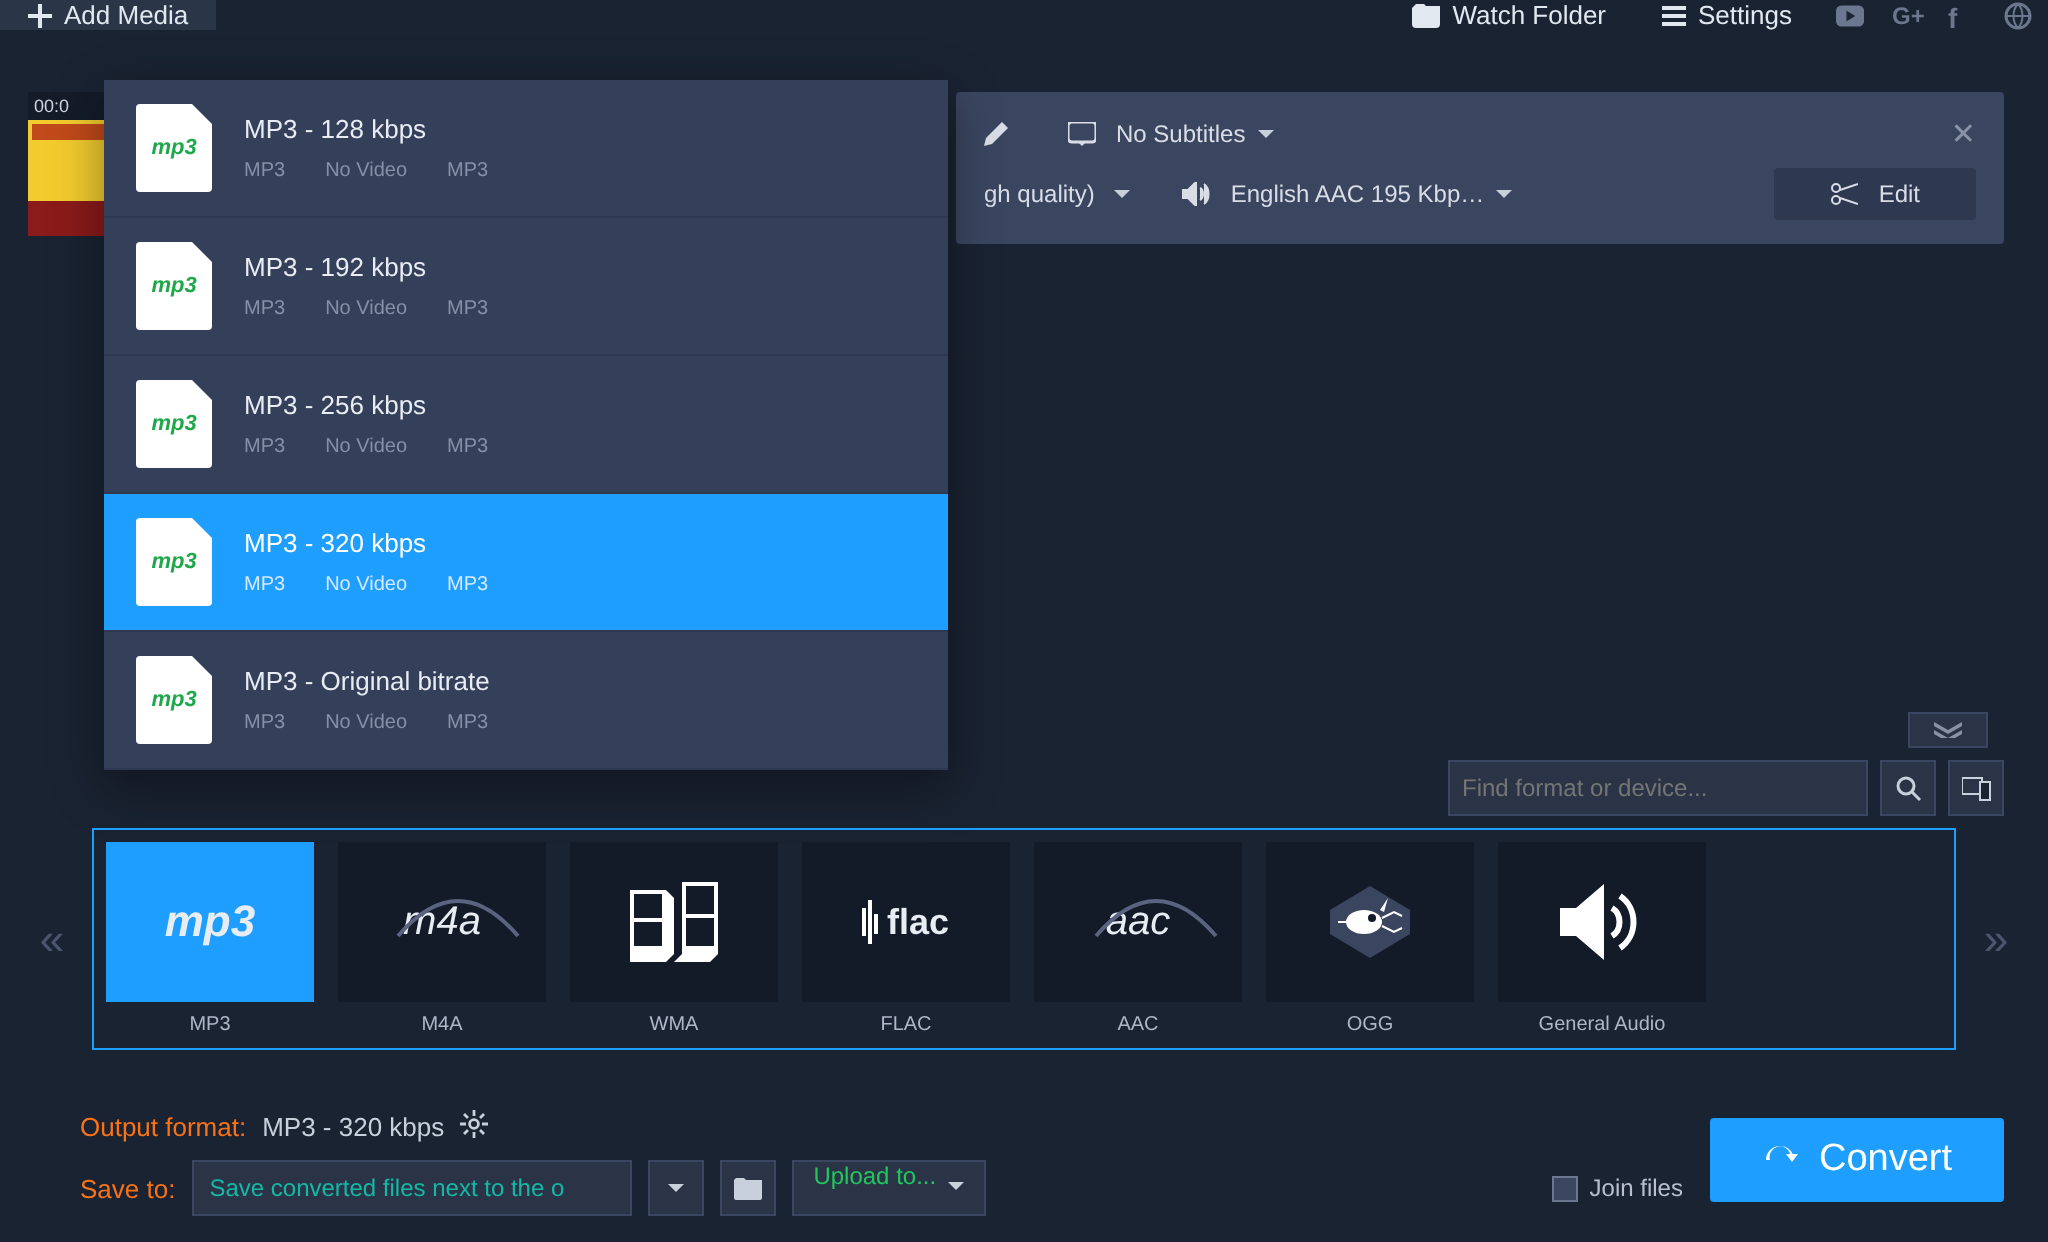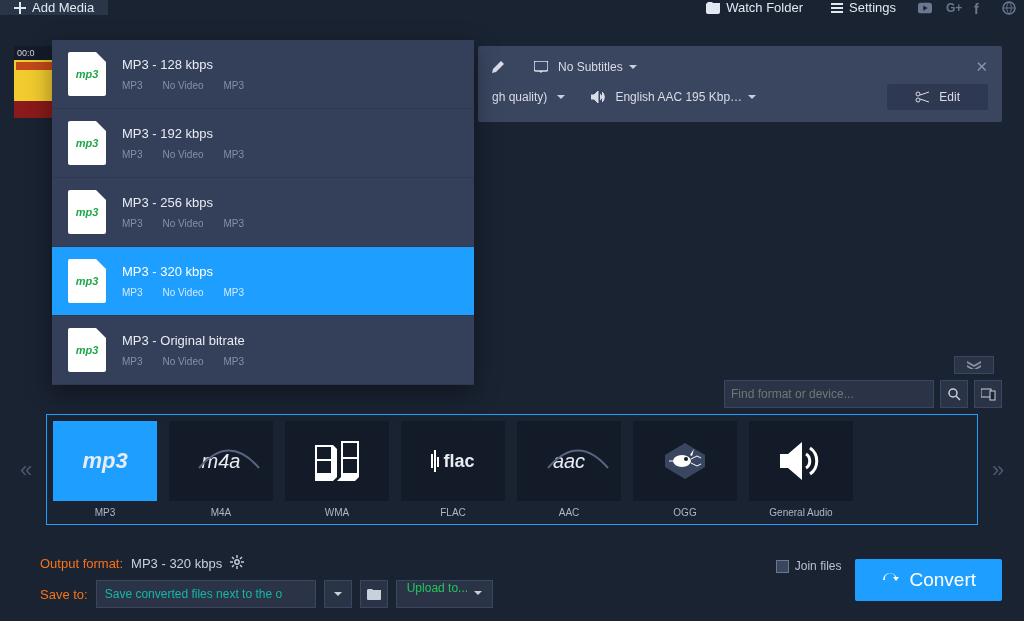--- a/index.html
+++ b/index.html
@@ -65,21 +65,21 @@
 
 
 .bottom { position: absolute; left: 0; right: 0; bottom: 0; height: 74px; background: #1a2332; padding: 8px 22px 0 40px; display: flex; flex-direction: column; gap: 8px; font-size: 13px; }
 .bottom-row { display: flex; align-items: center; gap: 8px; }
 .bottom-row .lab { color: #f97316; }
 .gear { color: #b8c0d0; cursor: pointer; }
 .saveto-input { background: #2a3446; border: 1px solid #3b4761; padding: 5px 8px; font-size: 12px; color: #14b8a6; width: 220px; height: 28px; display: flex; align-items: center; }
 .upload-btn { background: #2a3446; border: 1px solid #3b4761; padding: 12px 10px; font-size: 12px; color: #22c55e; height: 28px; display: flex; align-items: flex-end; gap: 6px; cursor: pointer; }
 .sm-btn { width: 28px; height: 28px; background: #2a3446; border: 1px solid #3b4761; display: flex; align-items: center; justify-content: center; cursor: pointer; }
 
-.right-actions { position: absolute; right: 22px; bottom: 20px; display: flex; align-items: flex-start; gap: 14px; }
+.right-actions { position: absolute; right: 22px; bottom: 20px; display: flex; align-items: flex-end; gap: 14px; }
 .join { display: flex; align-items: center; gap: 6px; font-size: 12px; color: #b8c0d0; cursor: pointer; }
 .join-box { width: 13px; height: 13px; border: 1px solid #6b778e; background: #3a4660; }
 .convert-btn { background: #1e9fff; color: #fff; font-size: 19px; padding: 10px 26px; display: flex; align-items: center; gap: 10px; cursor: pointer; border-radius: 2px; }
 
 .ic { display: inline-flex; }
 </style>
 </head>
 <body>
 
 <div class="topbar">

